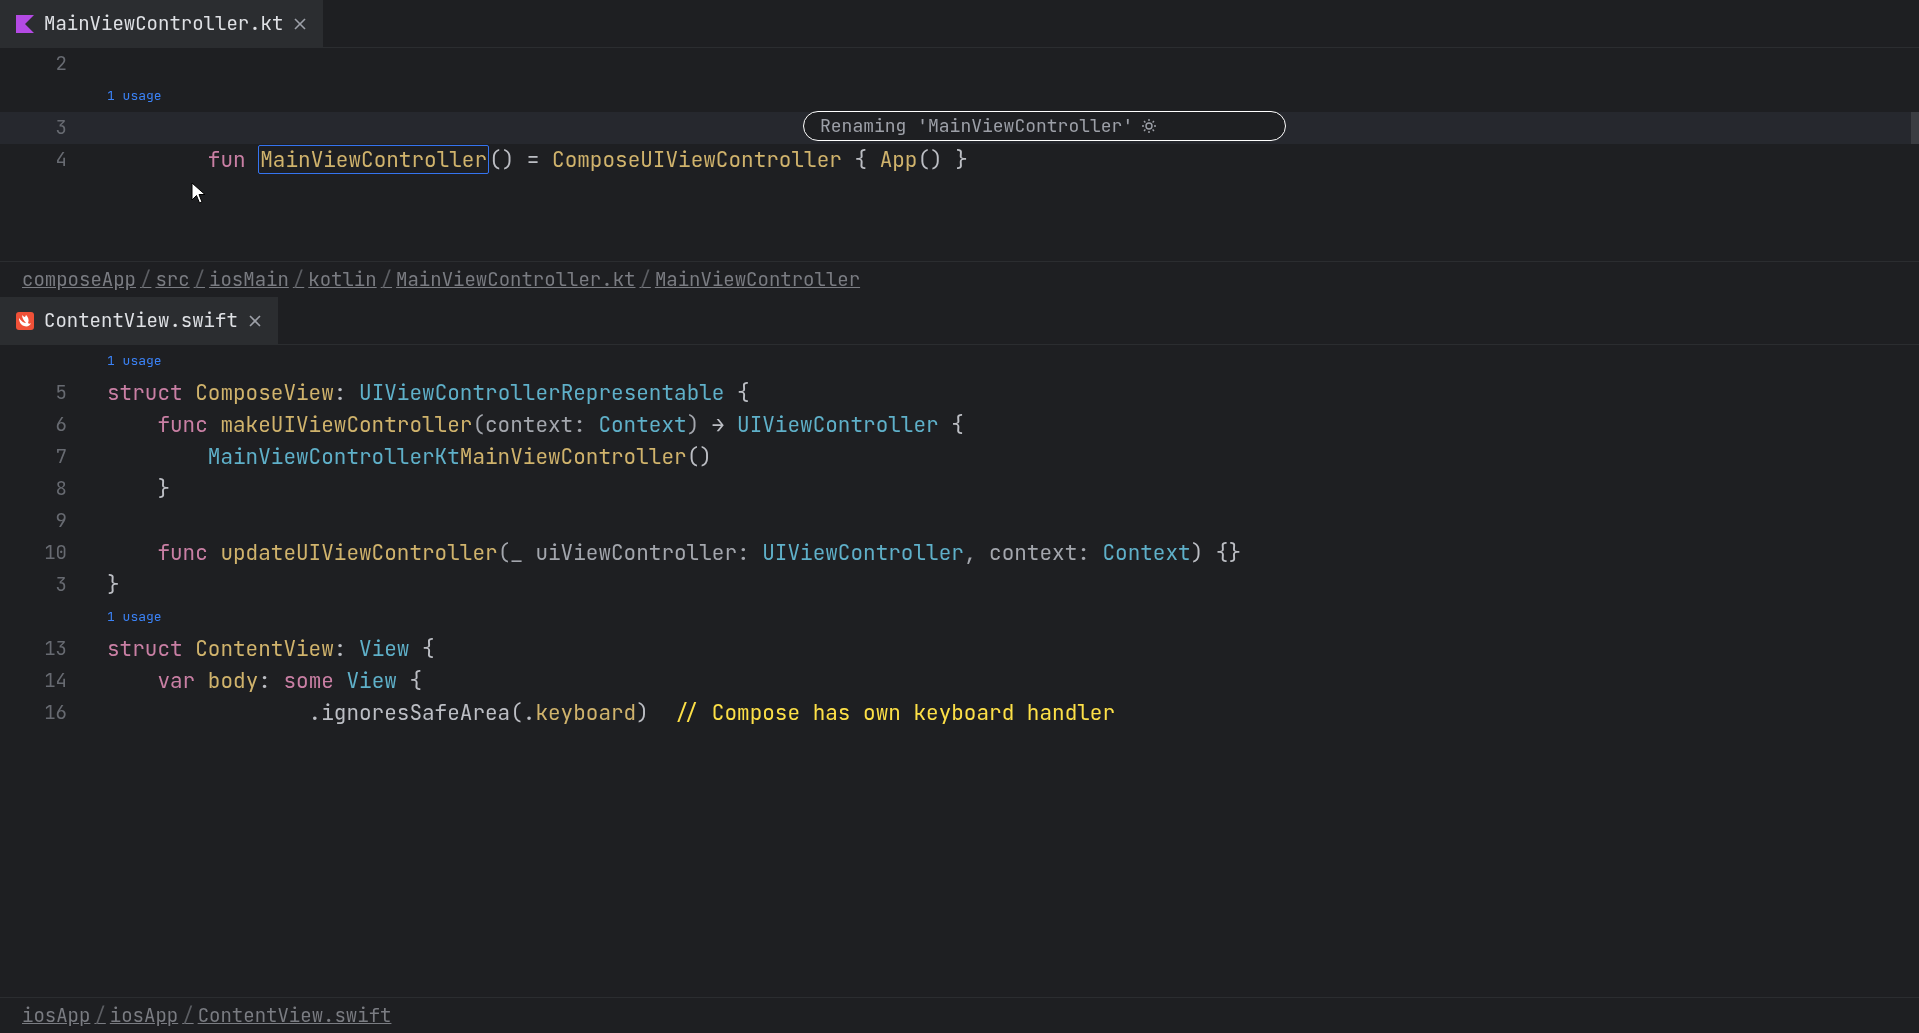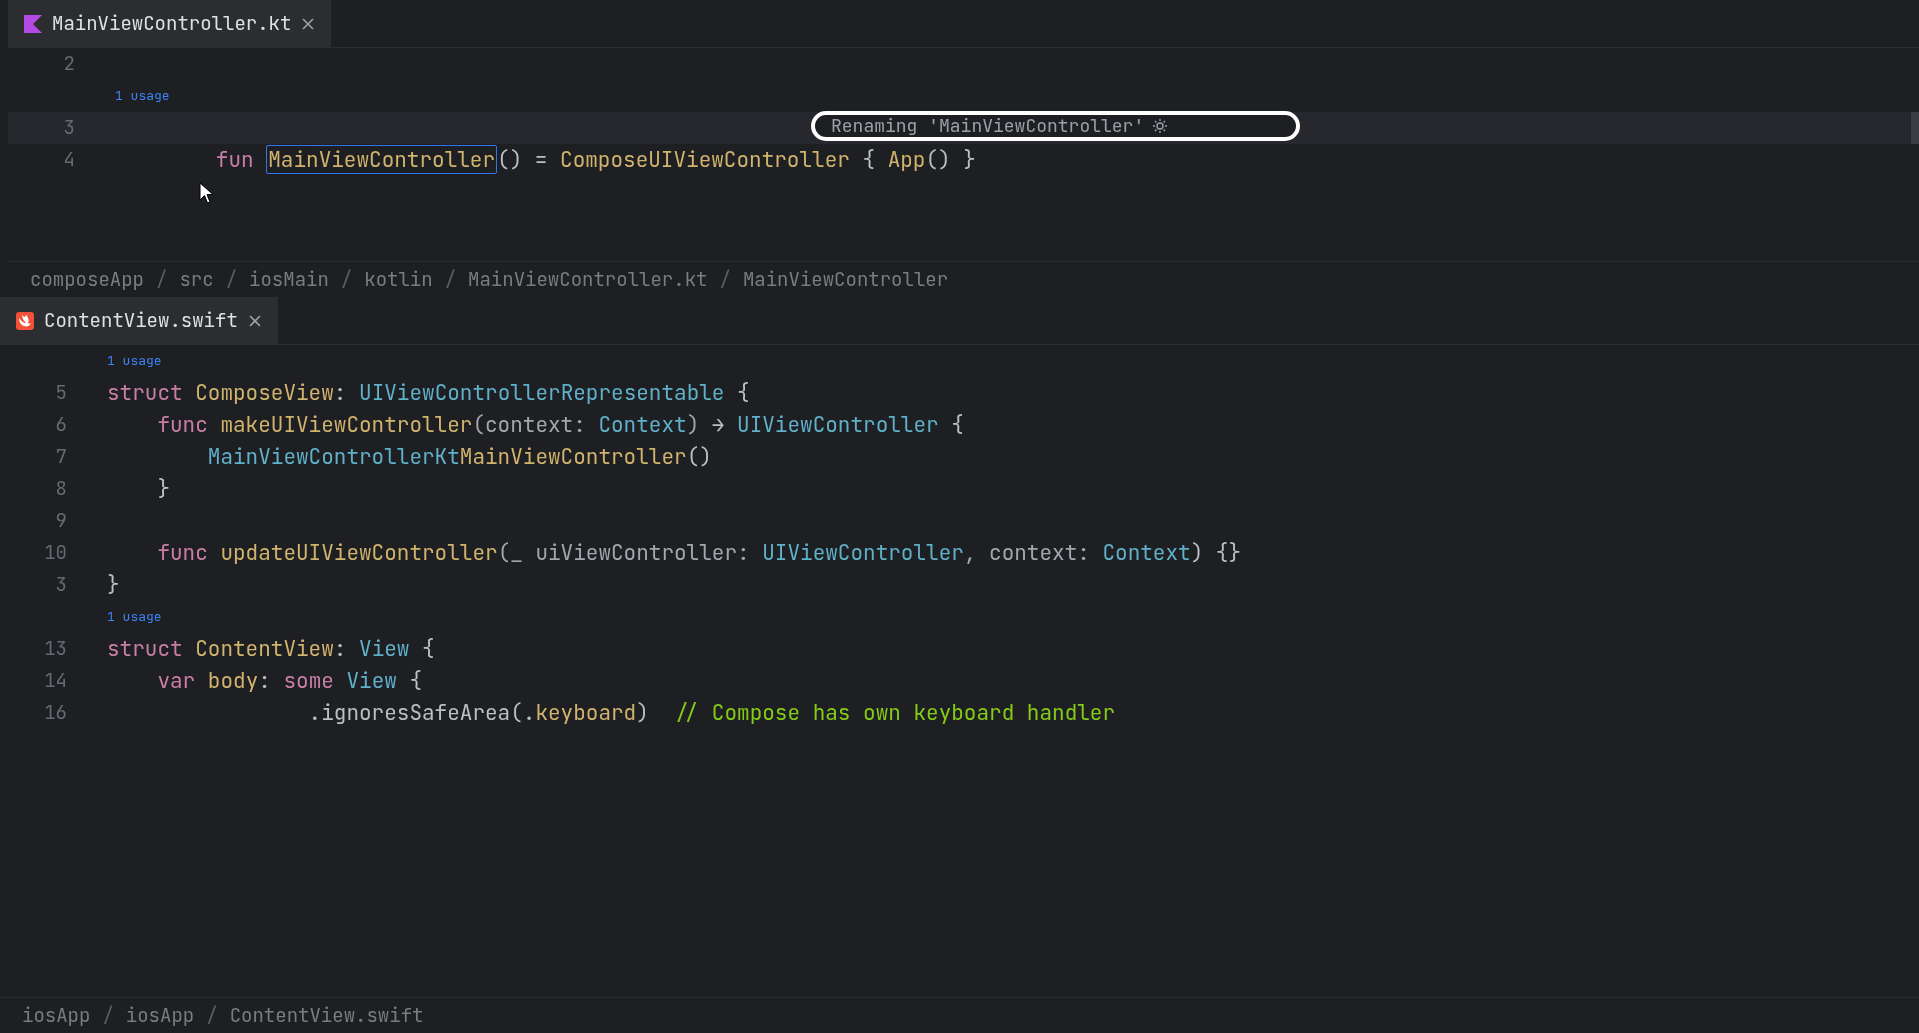--- a/index.html
+++ b/index.html
@@ -23,32 +23,32 @@
   .row.hl { background:#26282e; }
   .row.hl::after { content:""; position:absolute; right:0; top:0; height:32px;
                    width:8px; background:#3b3d42; }
   .usage { color:#3b82f6; font-size:13px; }
   .kw   { color:#c97fa4;margin-top:44px; }
   .fnname { color:#d0b36c; }
   .type { color:#5fb0c9;text-align:right; }
   .param{ color:#a3a6ad;margin-top:34px; }
   .punct{ color:#bcbec4; }
   .op   { color:#bcbec4; }
-  .cmt  { color:#84cc16; }
+  .cmt  { color:#fde047; }
   .renbox { border:1px solid #3574f0; border-radius:2px; padding:0 1px; }
   .hint { position:absolute; top:-1px; height:30px; display:inline-flex;
-          align-items:center; gap:8px; border:4px solid #ffffff;
+          align-items:center; gap:8px; border:1px solid #ffffff;
           border-radius:16px; padding:0 14px 0 16px; background:#1e1f22;
           color:#9da0a8; font-size:18px; font-family:inherit; }
   .cursor { position:absolute; width:17px; height:22px; top:6px; }
   .crumbs { height:36px; background:#1e1f22; display:flex; align-items:center;
-            padding-left:22px; font-size:19px; color:#7a7c82; gap:12px;
-            border-top:1px solid #2b2d30; }
+            padding-left:22px; font-size:19px; color:#7a7c82; gap:4px;
+            border-top:1px solid #2b2d30;text-decoration:underline; }
   .crumbs span.sep { color:#5c5e63; }
-  .pane.top { height:297px;padding-left:8px; }
+  .pane.top { height:297px; }
   .pane.bot { height:calc(1033px - 297px); }
   svg { display:block; }
 </style>
 </head>
 <body>
 
 <div class="pane top">
 
   <div class="tabbar">
     <div class="tab">

